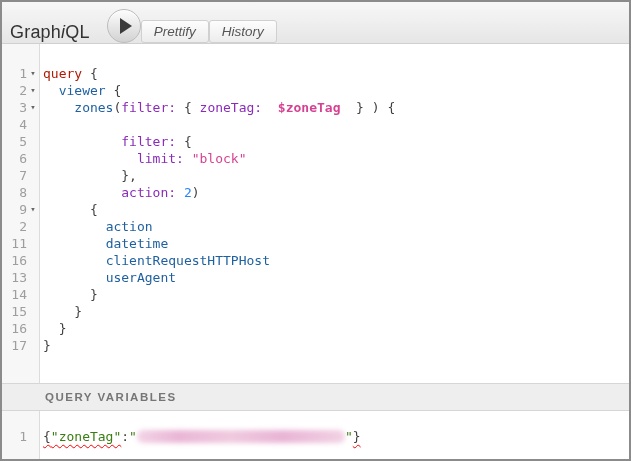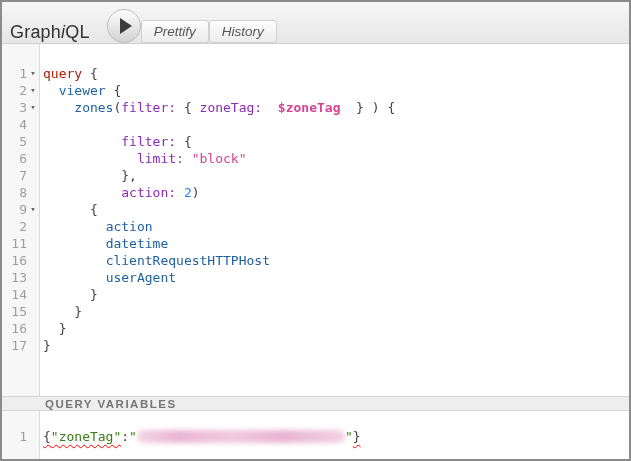--- a/index.html
+++ b/index.html
@@ -67,21 +67,21 @@
     text-decoration-skip-ink:none;
   }
   .redacted {
     display:inline-block; width:208px; height:13px; vertical-align:-2px;
     border-radius:6px;
     background:linear-gradient(90deg,#f3d4e6,#eab6d6 20%,#f0cadf 45%,#e9b4d5 70%,#f2d2e4);
     filter:blur(2.5px);
   }
   
   .varbar {
-    flex:none; height:15px; box-sizing:border-box;
+    flex:none; height:28px; box-sizing:border-box;
     background:#eee; border-top:1px solid #d6d6d6; border-bottom:1px solid #d6d6d6;
     display:flex; align-items:center; padding-left:43px;
     font-size:11.5px; font-weight:bold; letter-spacing:1.5px; color:#767676;
     cursor:row-resize;
   }
   .vareditor { flex:none; height:48px; position:relative; background:#fff; overflow:hidden; }
   .vareditor .lines { padding-top:17px; }
 </style>
 </head>
 <body>

